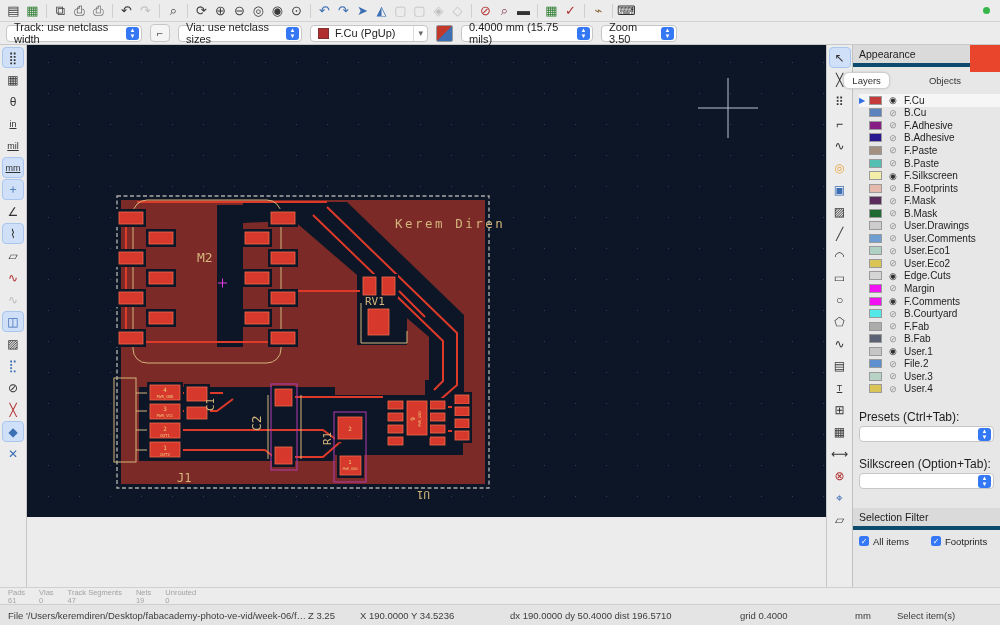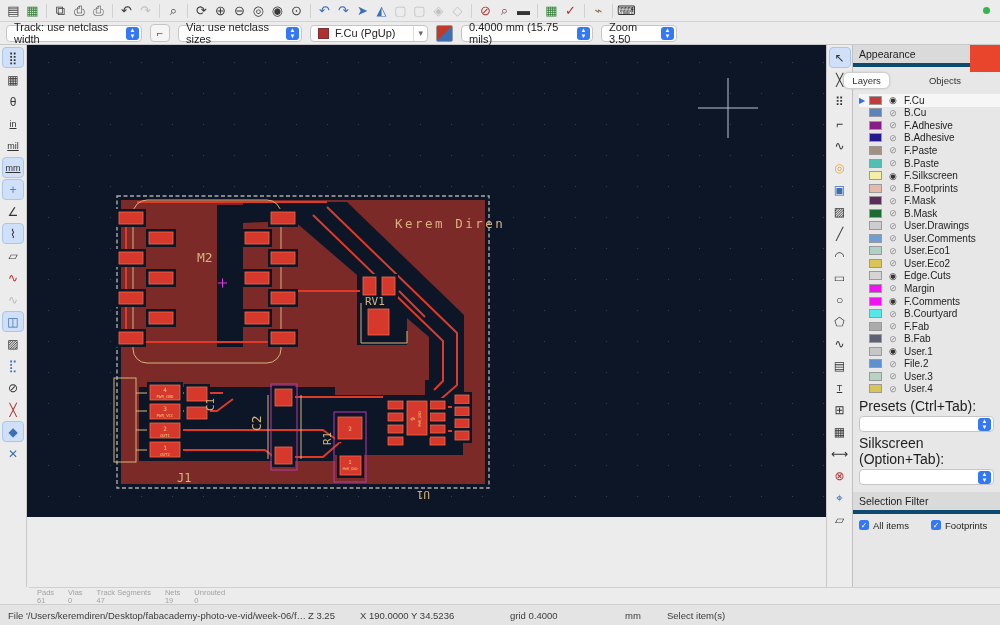--- a/index.html
+++ b/index.html
@@ -49,30 +49,30 @@
   #layers-list { padding:1px 0 0 6px; }
   .layer-row { display:flex; align-items:center; height:12.55px; gap:5px; position:relative; padding-left:10px; }
   .layer-row.selected { background:#f6f6f6; }
   .layer-row .sel-arrow { position:absolute; left:0; color:#2f6fe4; font-size:8px; }
   .lswatch { width:13px; height:9px; border:1px solid #9a9a9a; flex:0 0 auto; }
   .lswatch.pattern { background-image:repeating-linear-gradient(45deg, rgba(255,255,255,.55) 0 1px, transparent 1px 3px); }
   .vis { width:12px; text-align:center; font-size:9px; color:#333; flex:0 0 auto; }
   .vis.hidden-ic { color:#8f8f8f; }
   .lname { font-size:10px; white-space:nowrap; }
   #ldo { color:#9a9a9a; padding:6px 6px 4px; font-size:10.5px; }
-  .panel-label { padding:3px 6px 2px; font-size:14px; }
+  .panel-label { padding:3px 6px 2px; font-size:12px;margin-top:12px; }
   .panel-select { margin:0 6px; background:#fff; border:1px solid #c6c6c6; border-radius:4px; height:16px; display:flex; align-items:center; justify-content:flex-end; padding:0 2px; }
-  #self-header { margin-top:7px; }
+  #self-header { margin-top:19px; }
   #filters { padding:5px 4px 0 6px; display:grid; grid-template-columns:72px 70px; grid-auto-rows:11.8px; grid-auto-flow:column; }
   .chk { display:flex; align-items:center; gap:4px; font-size:9.5px; white-space:nowrap; }
   .box { width:10px; height:10px; border-radius:2.5px; flex:0 0 auto; display:flex; align-items:center; justify-content:center; font-size:8px; color:#fff; }
   .box.on { background:#3478f6; }
 
   
-  #status1 { height:17px; background:#ececec; border-top:1px solid #d0d0d0; display:flex; padding:1px 8px 0; color:#a2a2a2; font-size:7.5px; line-height:8px;margin-left:29px; }
+  #status1 { height:17px; background:#ececec; border-top:1px solid #d0d0d0; display:flex; padding:1px 8px 0; color:#a2a2a2; font-size:7.5px; line-height:8px; }
   .stat { margin-right:14px; }
   .stat .v { display:block; }
   #status2 { height:21px; background:#e4e4e4; border-top:1px solid #cfcfcf; display:flex; align-items:center; font-size:9.5px; color:#3c3c3c; padding:0 8px; white-space:nowrap; }
   #status2 span { flex:0 0 auto; }
 </style>
 </head>
 <body>
 
 <div id="toolbar-top">
 
@@ -535,16 +535,17 @@
     <div class="stat"><span>Pads</span><span class="v">61</span></div>
     <div class="stat"><span>Vias</span><span class="v">0</span></div>
     <div class="stat"><span>Track Segments</span><span class="v">47</span></div>
     <div class="stat"><span>Nets</span><span class="v">19</span></div>
     <div class="stat"><span>Unrouted</span><span class="v">0</span></div>
   </div>
 <div id="status2">
   <span style="width:300px; overflow:hidden; text-overflow:ellipsis">File '/Users/keremdiren/Desktop/fabacademy-photo-ve-vid/week-06/files/fab-d...</span>
   <span style="width:52px">Z 3.25</span>
   <span style="width:150px">X 190.0000  Y 34.5236</span>
+  <span style="width:230px">dx 190.0000  dy 50.4000  dist 196.5710</span>
   <span style="width:115px">grid 0.4000</span>
   <span style="width:42px">mm</span>
   <span>Select item(s)</span>
 </div>
 
 </body></html>

